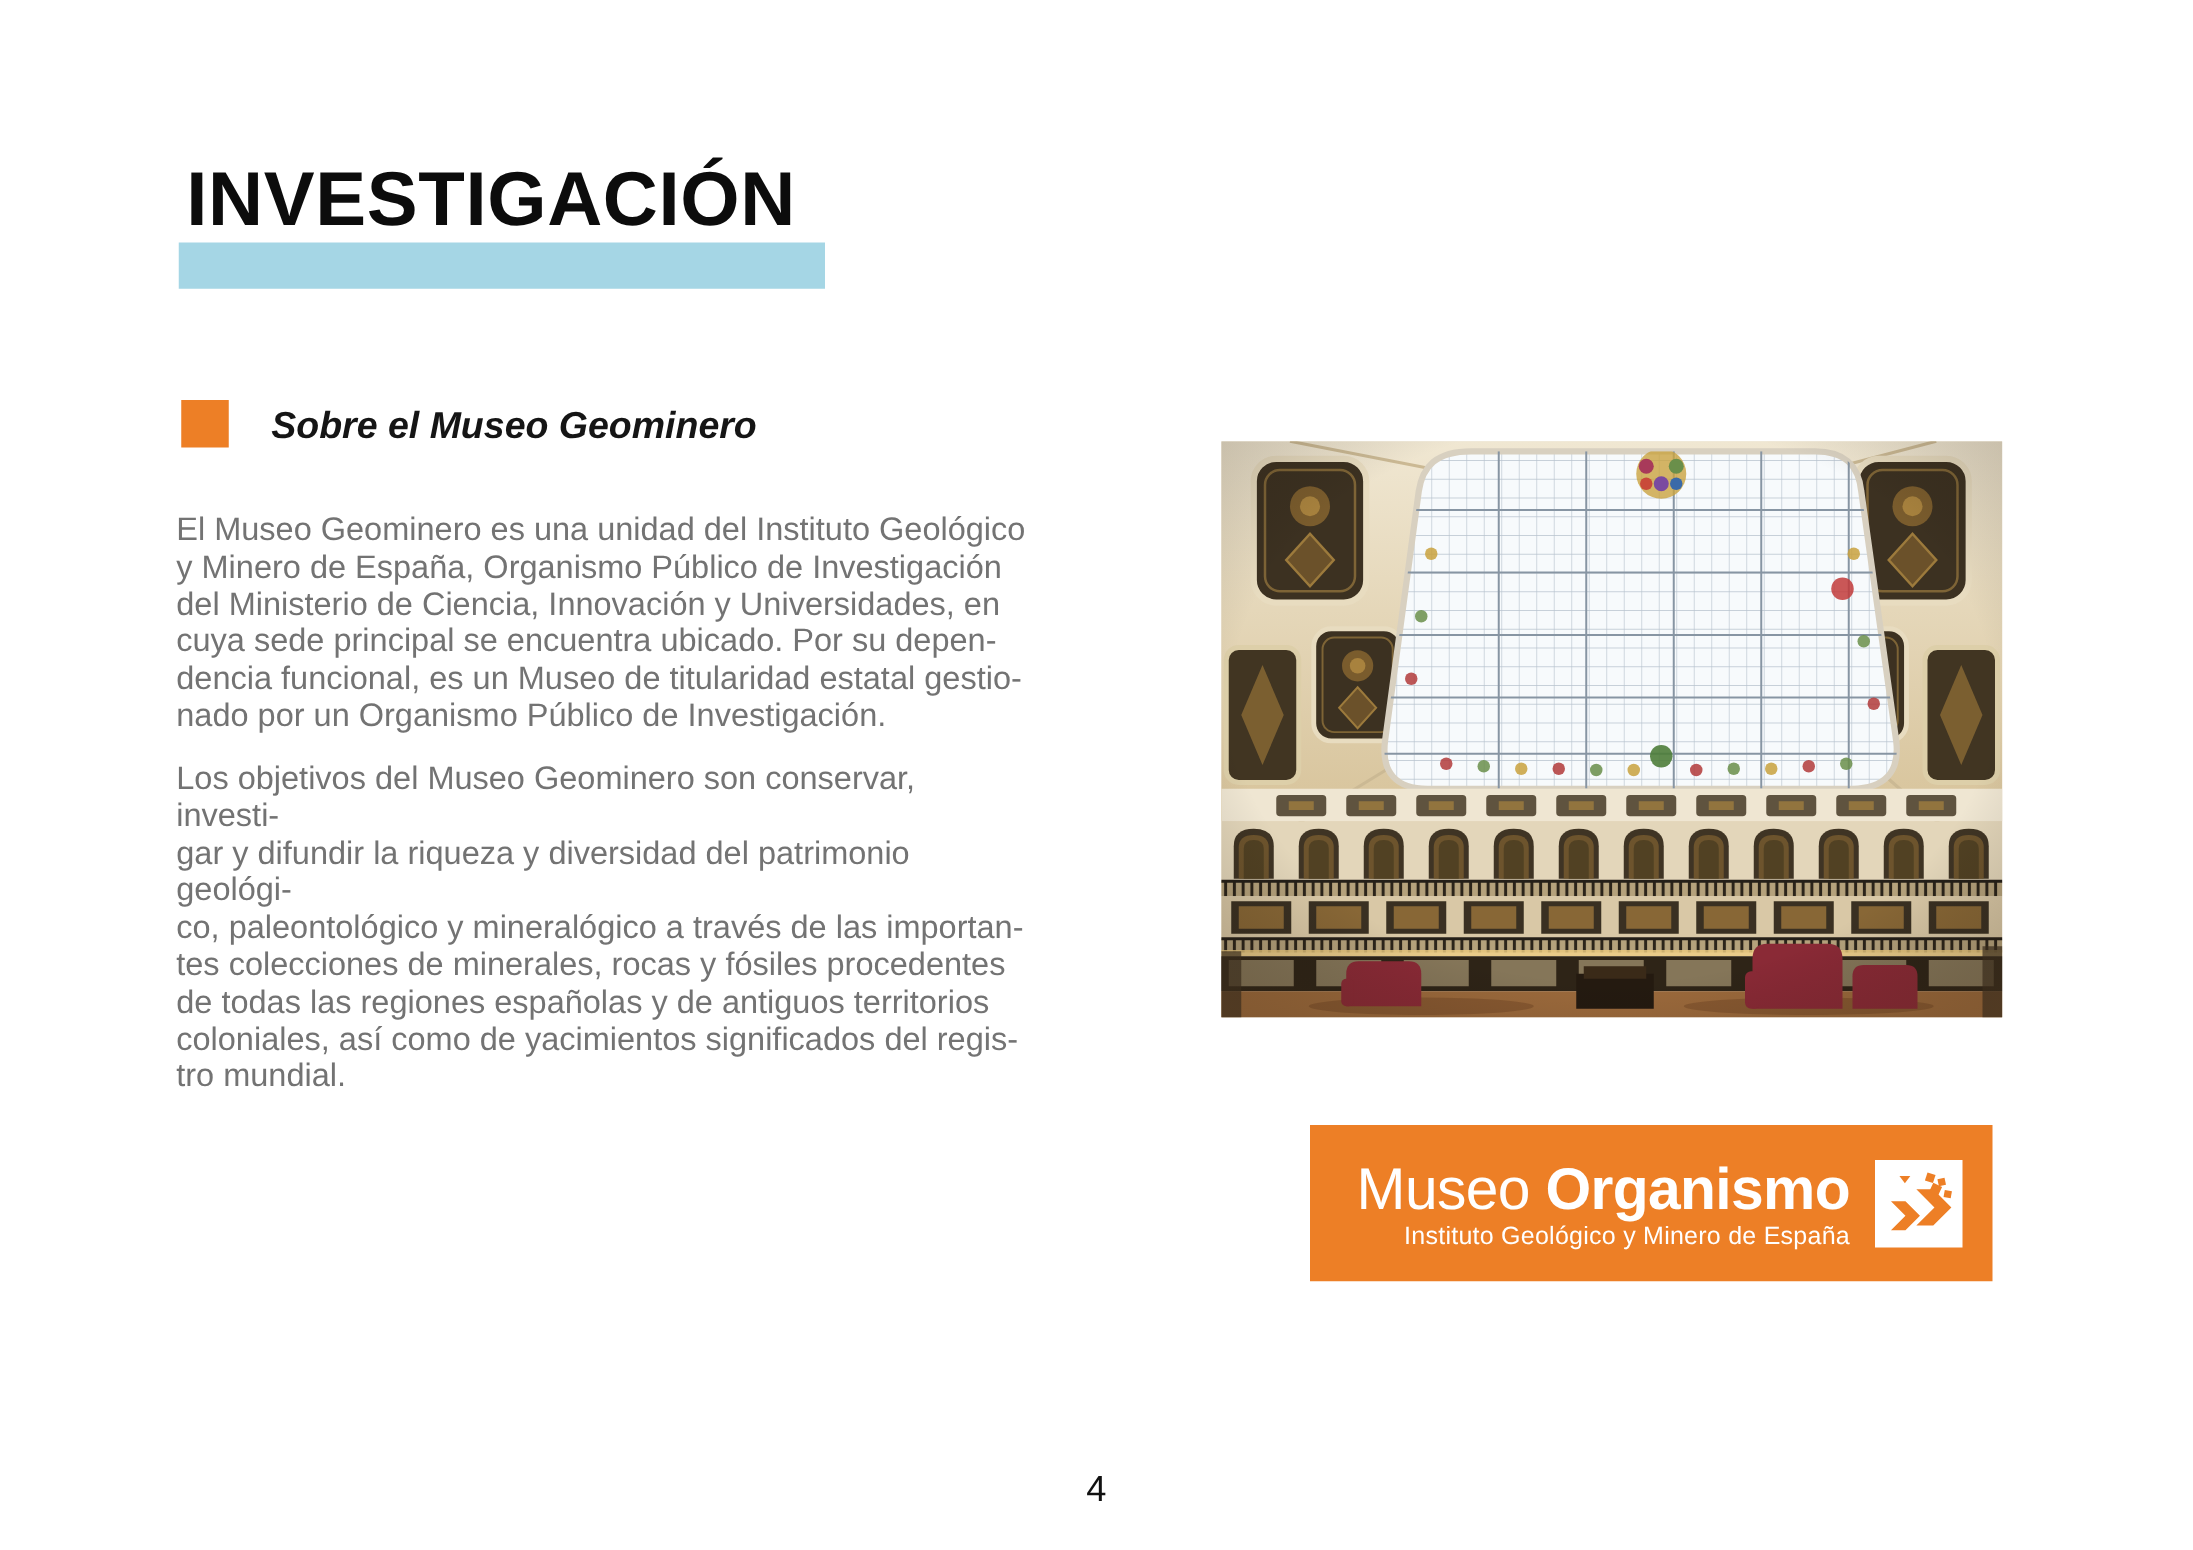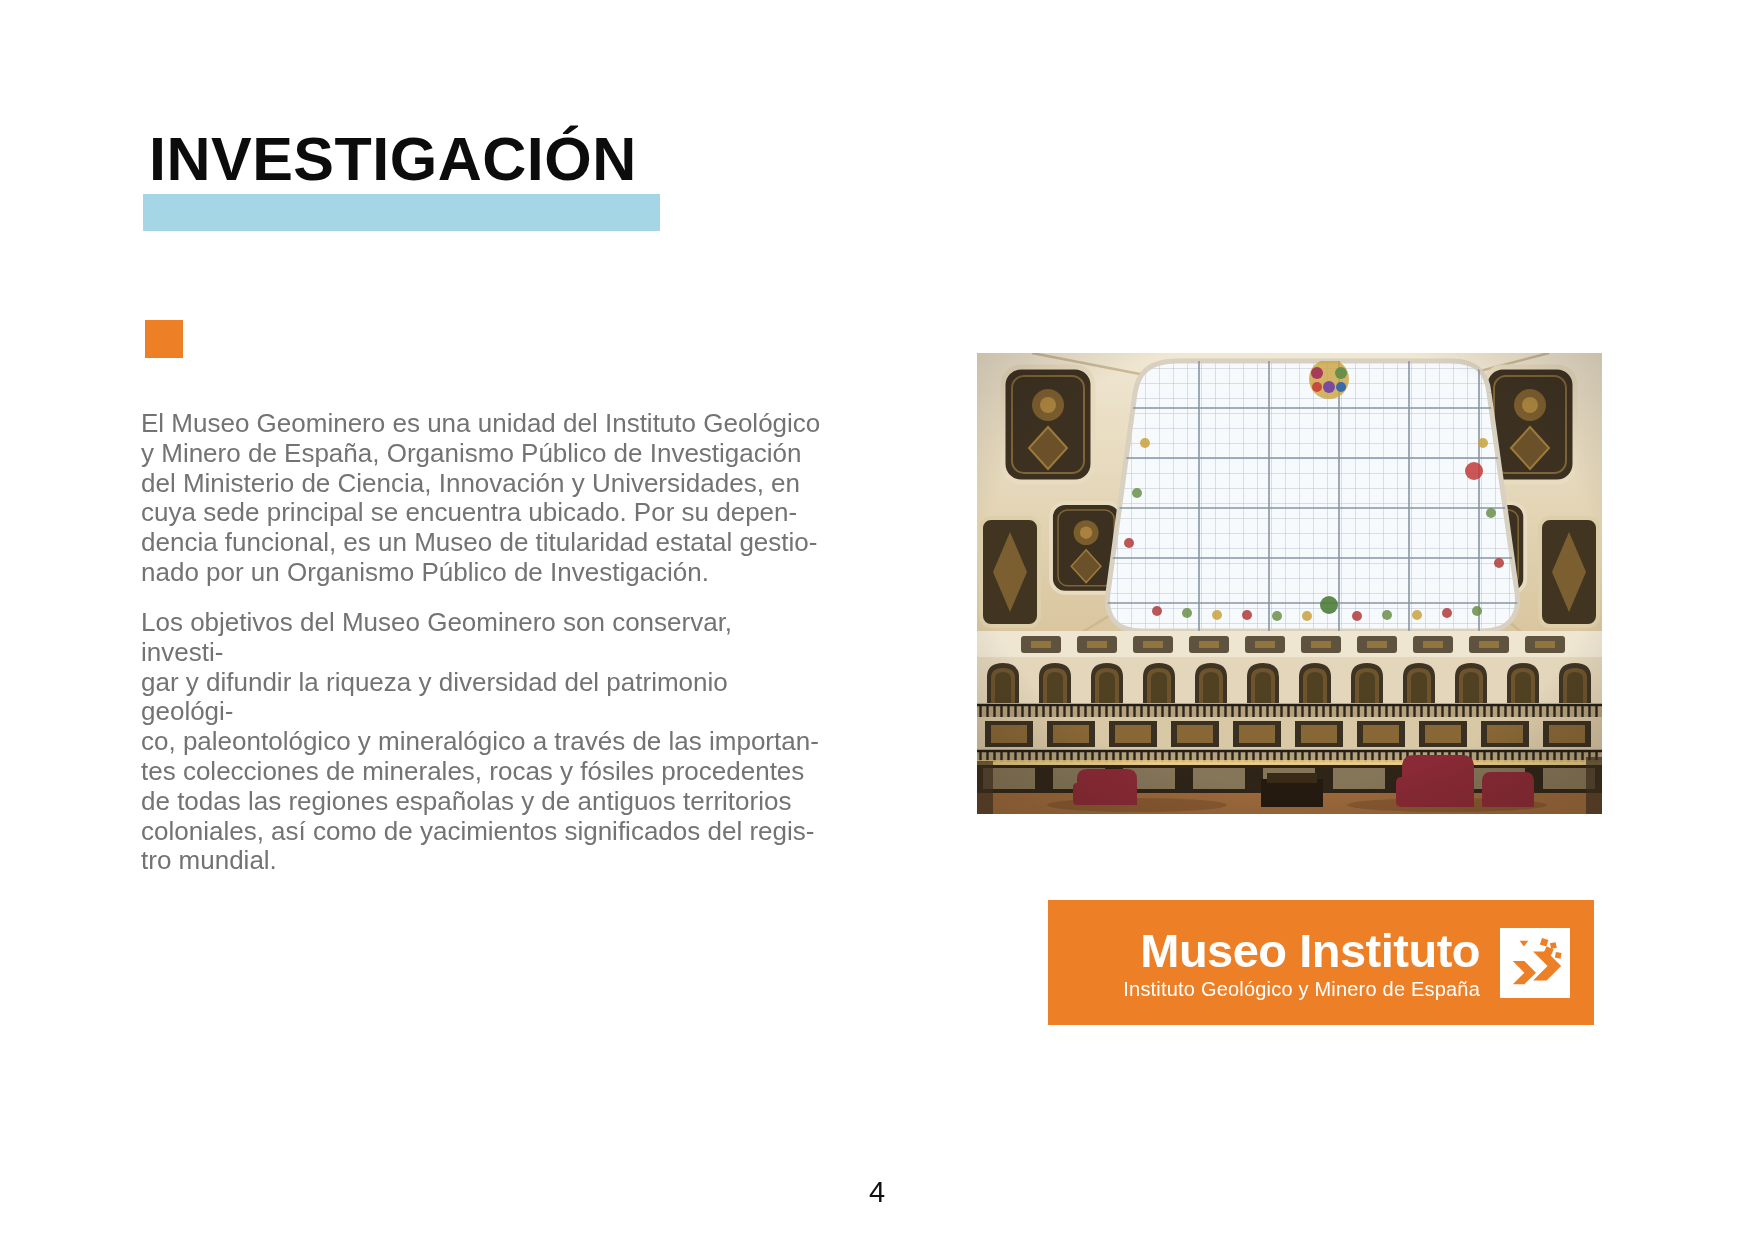--- a/index.html
+++ b/index.html
@@ -36,21 +36,21 @@
   .photo svg{display:block}
   
   .banner{
     position:absolute;left:1048px;top:900px;width:546px;height:125px;
     background:var(--accent-orange,#ed7f26);
     display:flex;align-items:center;justify-content:flex-end;
     padding-right:24px;box-sizing:border-box;
   }
   .banner-text{text-align:right;color:#ffffff;margin-right:20px;line-height:1;}
   .brand-line{font-size:47px;letter-spacing:-0.5px;white-space:nowrap;}
-  .brand-regular{font-weight:700}
+  .brand-regular{font-weight:400}
   .brand-bold{font-weight:700}
   .banner-sub{font-size:20px;margin-top:5px;font-weight:400;letter-spacing:0.2px;}
   .logo-box{
     width:70px;height:70px;background:#ffffff;flex:0 0 auto;
     display:flex;align-items:center;justify-content:center;
   }
   
   .page-number{
     position:absolute;left:0;top:1176px;width:1754px;margin:0;
     text-align:center;font-size:29px;color:#111111;
@@ -58,20 +58,21 @@
 </style>
 </head>
 <body>
 
 <div class="page">
 
   <div class="title-highlight"></div>
   <h1 class="page-title">INVESTIGACIÓN</h1>
 
   <div class="bullet"></div>
+  <h2 class="section-heading">Sobre el Museo Geominero</h2>
 
   <p class="body-par p1">El Museo Geominero es una unidad del Instituto Geológico
 y Minero de España, Organismo Público de Investigación
 del Ministerio de Ciencia, Innovación y Universidades, en
 cuya sede principal se encuentra ubicado. Por su depen-
 dencia funcional, es un Museo de titularidad estatal gestio-
 nado por un Organismo Público de Investigación.</p>
   <p class="body-par p2">Los objetivos del Museo Geominero son conservar, investi-
 gar y difundir la riqueza y diversidad del patrimonio geológi-
 co, paleontológico y mineralógico a través de las importan-
@@ -293,21 +294,21 @@
       <rect x="0" y="408" width="16" height="53" fill="#3c2f20" opacity="0.7"></rect>
       <rect x="609" y="404" width="16" height="57" fill="#3c2f20" opacity="0.7"></rect>
 
       <rect x="0" y="0" width="625" height="461" fill="url(#vign)"></rect>
     </svg>
   </div>
 
   <div class="banner">
     <div class="banner-text">
       <div class="brand-line">
-        <span class="brand-regular">Museo </span><span class="brand-bold">Instituto</span>
+        <span class="brand-regular">Museo </span><span class="brand-bold">Organismo</span>
       </div>
       <div class="banner-sub">Instituto Geológico y Minero de España</div>
     </div>
     <div class="logo-box">
       <svg width="58" height="58" viewBox="0 0 60 60" xmlns="http://www.w3.org/2000/svg">
         <g fill="#ed7f26">
           <path d="M28 18 L42 18 L57 33 L42 48 L28 48 L43 33 Z"></path>
           <path d="M7 28 L19 28 L31 40 L19 52 L7 52 L19 40 Z"></path>
           <path d="M14 7 L23 7 L18.5 13 Z"></path>
           <rect x="36" y="5" width="7" height="7" transform="rotate(18 39.5 8.5)"></rect>

